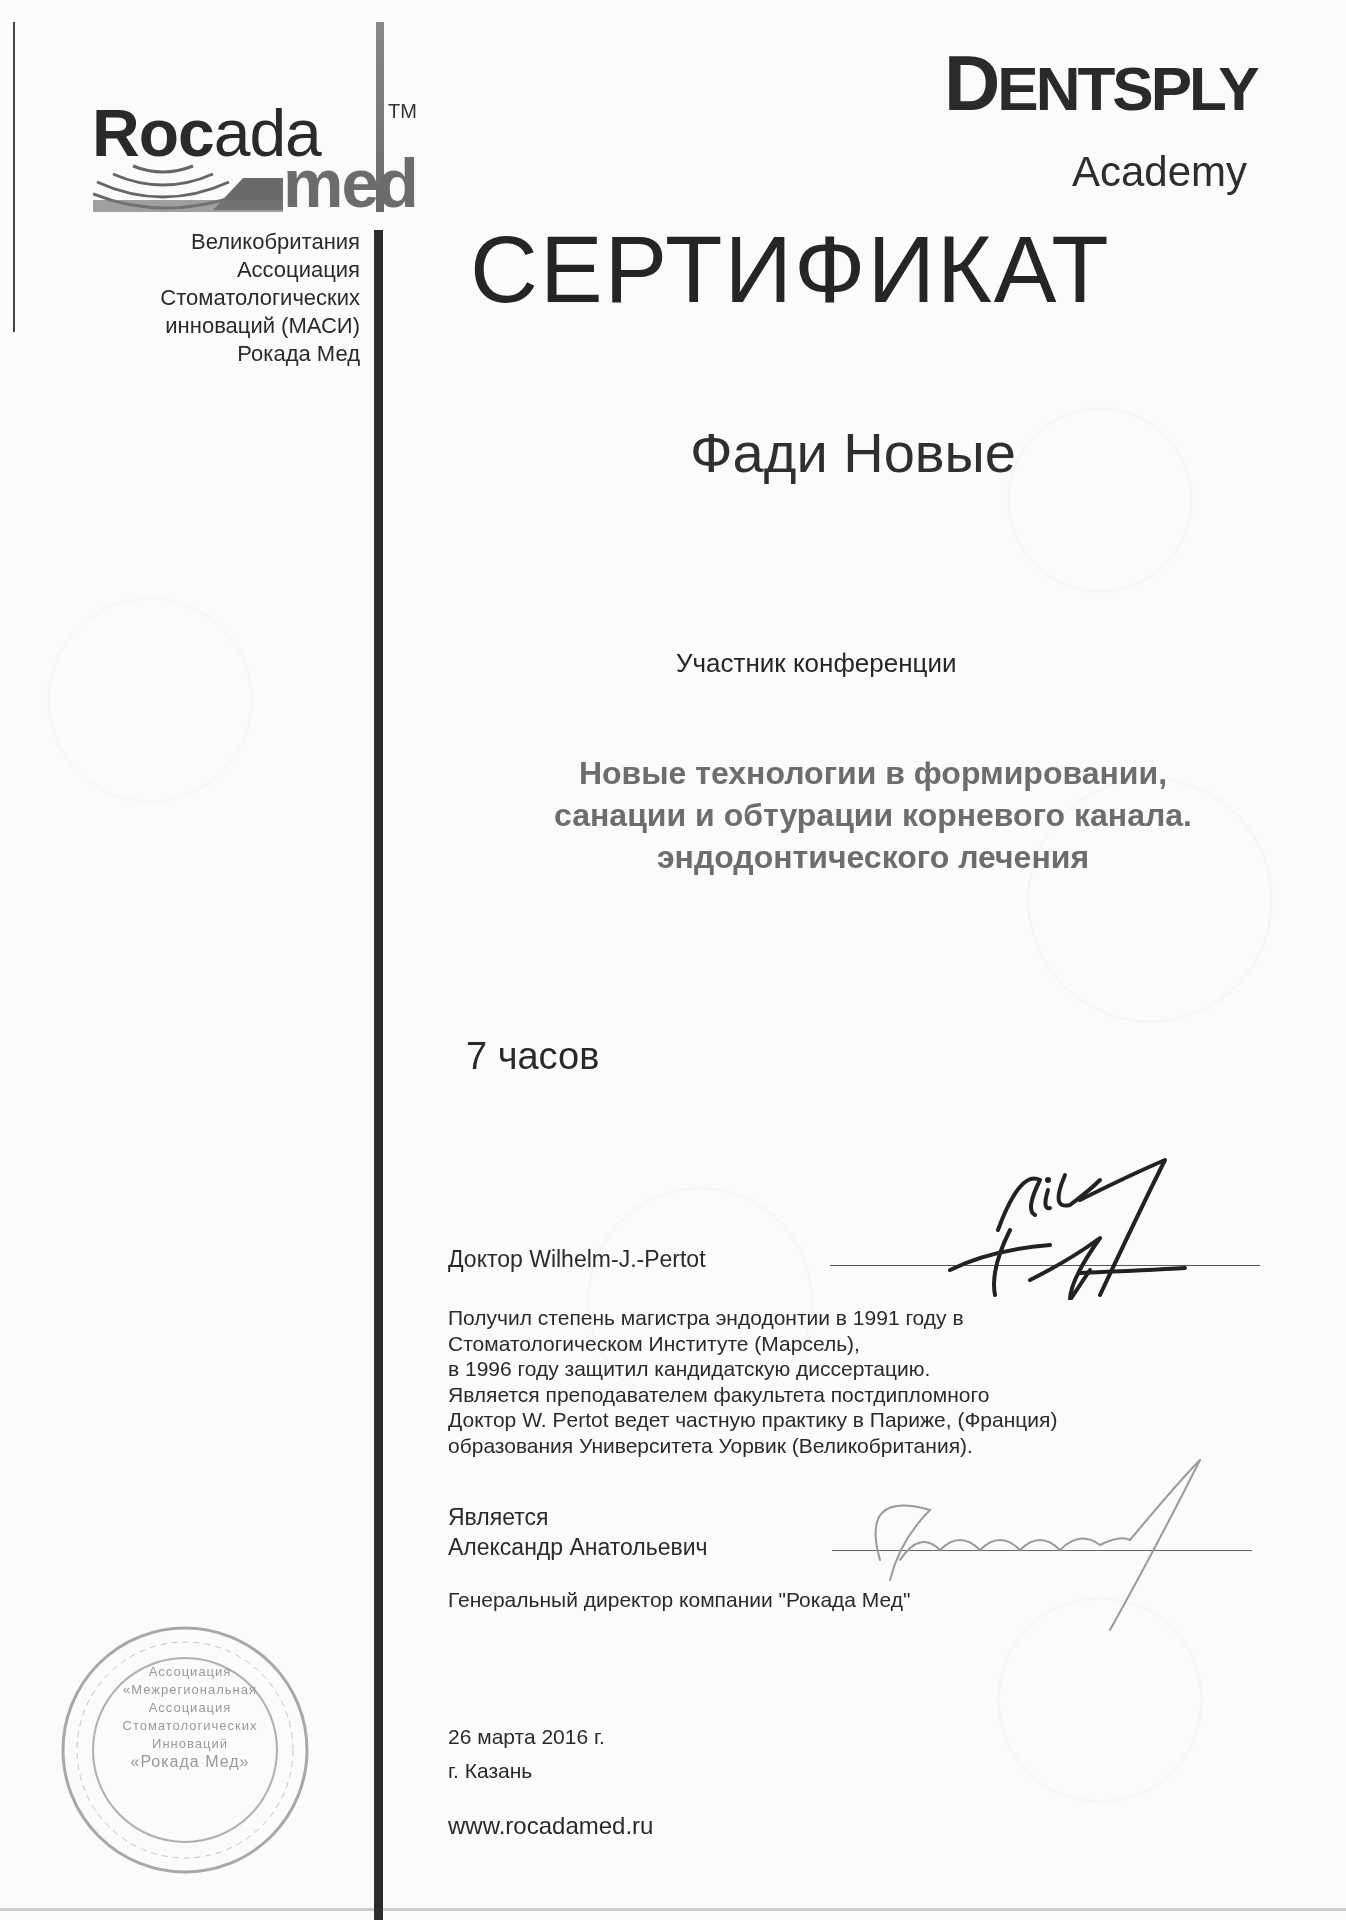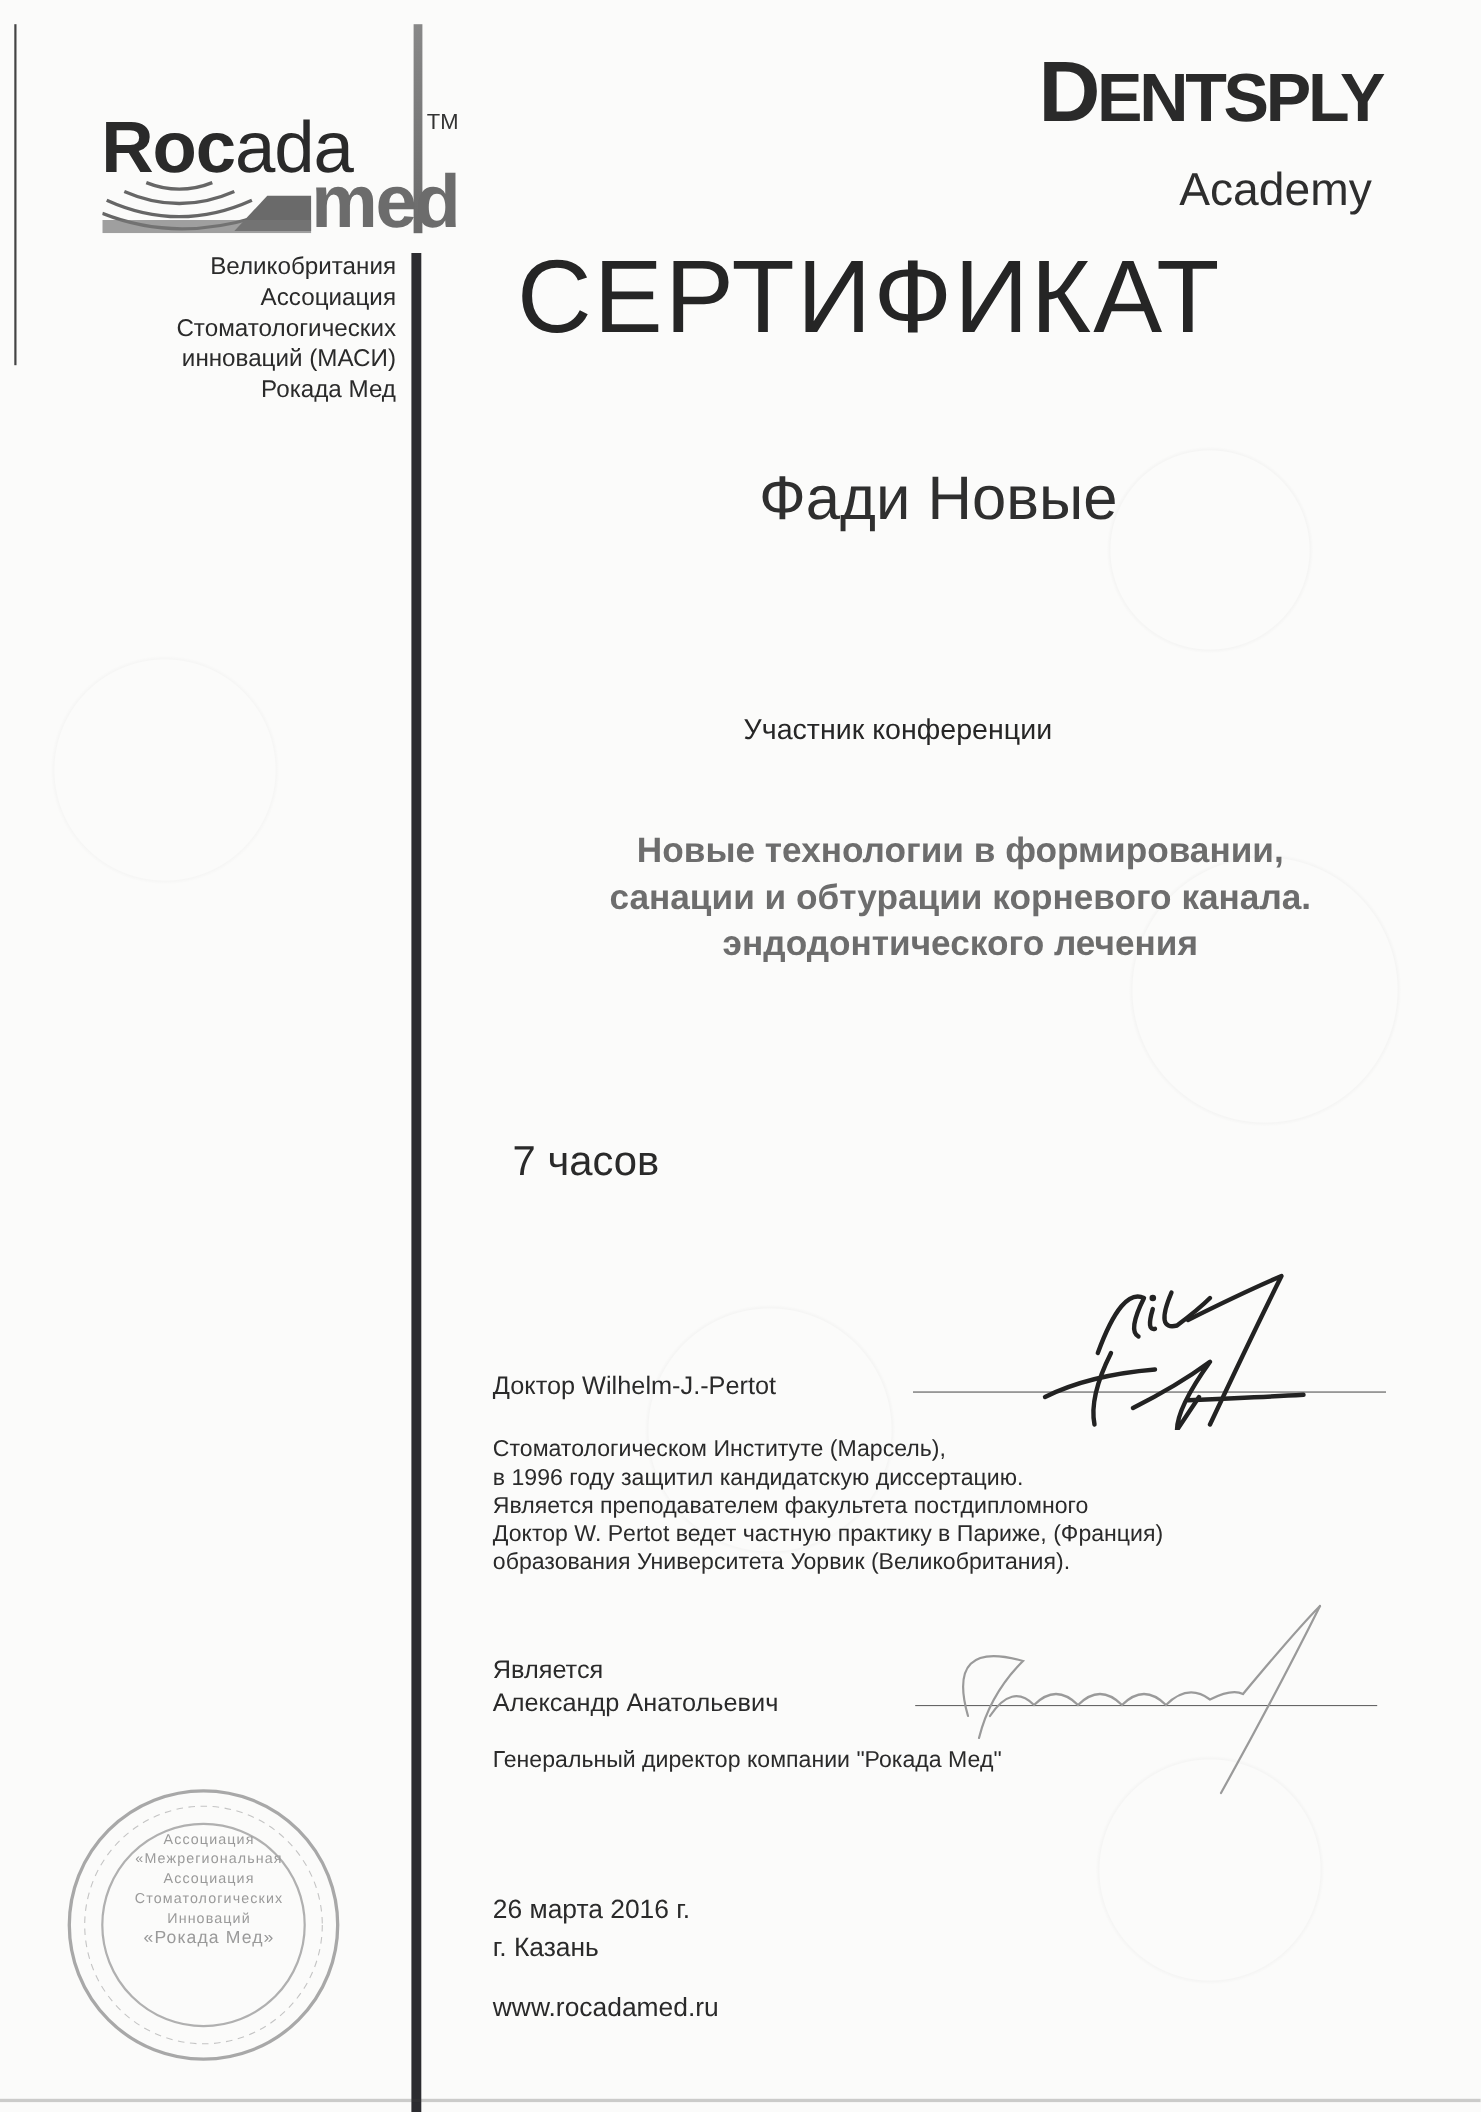--- a/index.html
+++ b/index.html
@@ -53,21 +53,21 @@
   .bio div { white-space: nowrap; }
 
   .director-name { left: 448px; top: 1502px; font-size: 23px; line-height: 30px; color: #2a2a2a; }
   .sig2-rule { left: 832px; top: 1550px; width: 420px; height: 1px; background: #666; }
   .sig2 { left: 820px; top: 1450px; width: 440px; height: 200px; }
   .director-title { left: 448px; top: 1588px; font-size: 21px; color: #2a2a2a; }
 
   .stamp { left: 40px; top: 1620px; width: 290px; height: 270px; }
   .stamp-text { position: absolute; left: 95px; top: 1663px; width: 190px; text-align: center; font-size: 13px; line-height: 18px; color: #9a9a9a; letter-spacing: 1px; }
 
-  .date { left: 448px; top: 1720px; font-size: 24px; line-height: 34px; color: #2a2a2a; }
+  .date { left: 448px; top: 1720px; font-size: 21px; line-height: 34px; color: #2a2a2a; }
   .website { left: 448px; top: 1812px; font-size: 24px; color: #2a2a2a; }
 </style>
 </head>
 <body>
 
 <div class="guilloche"></div>
 
 <div class="abs left-edge-line"></div>
 <div class="abs logo-stem"></div>
 <div class="abs main-rule"></div>
@@ -117,20 +117,21 @@
     <path d="M118 40 Q112 60 120 58"></path>
     <path d="M135 25 Q120 60 140 55 Q160 40 170 30"></path>
     <path d="M150 50 Q200 25 235 10 Q210 60 170 145"></path>
     <path d="M20 120 Q60 100 120 95"></path>
     <path d="M100 130 Q140 110 170 88 Q140 130 140 150 L160 120"></path>
     <path d="M150 123 Q220 120 255 118"></path>
   </g>
   <circle cx="118" cy="30" r="3" fill="#222"></circle>
 </svg>
 <div class="abs bio">
+  <div>Получил степень магистра эндодонтии в 1991 году в</div>
   <div>Стоматологическом Институте (Марсель),</div>
   <div>в 1996 году защитил кандидатскую диссертацию.</div>
   <div>Является  преподавателем факультета постдипломного</div>
   <div>Доктор W. Pertot ведет частную практику  в  Париже, (Франция)</div>
   <div>образования Университета  Уорвик  (Великобритания).</div>
 </div>
 
 <div class="abs director-name">
   <div>Является</div>
   <div>Александр Анатольевич</div>

